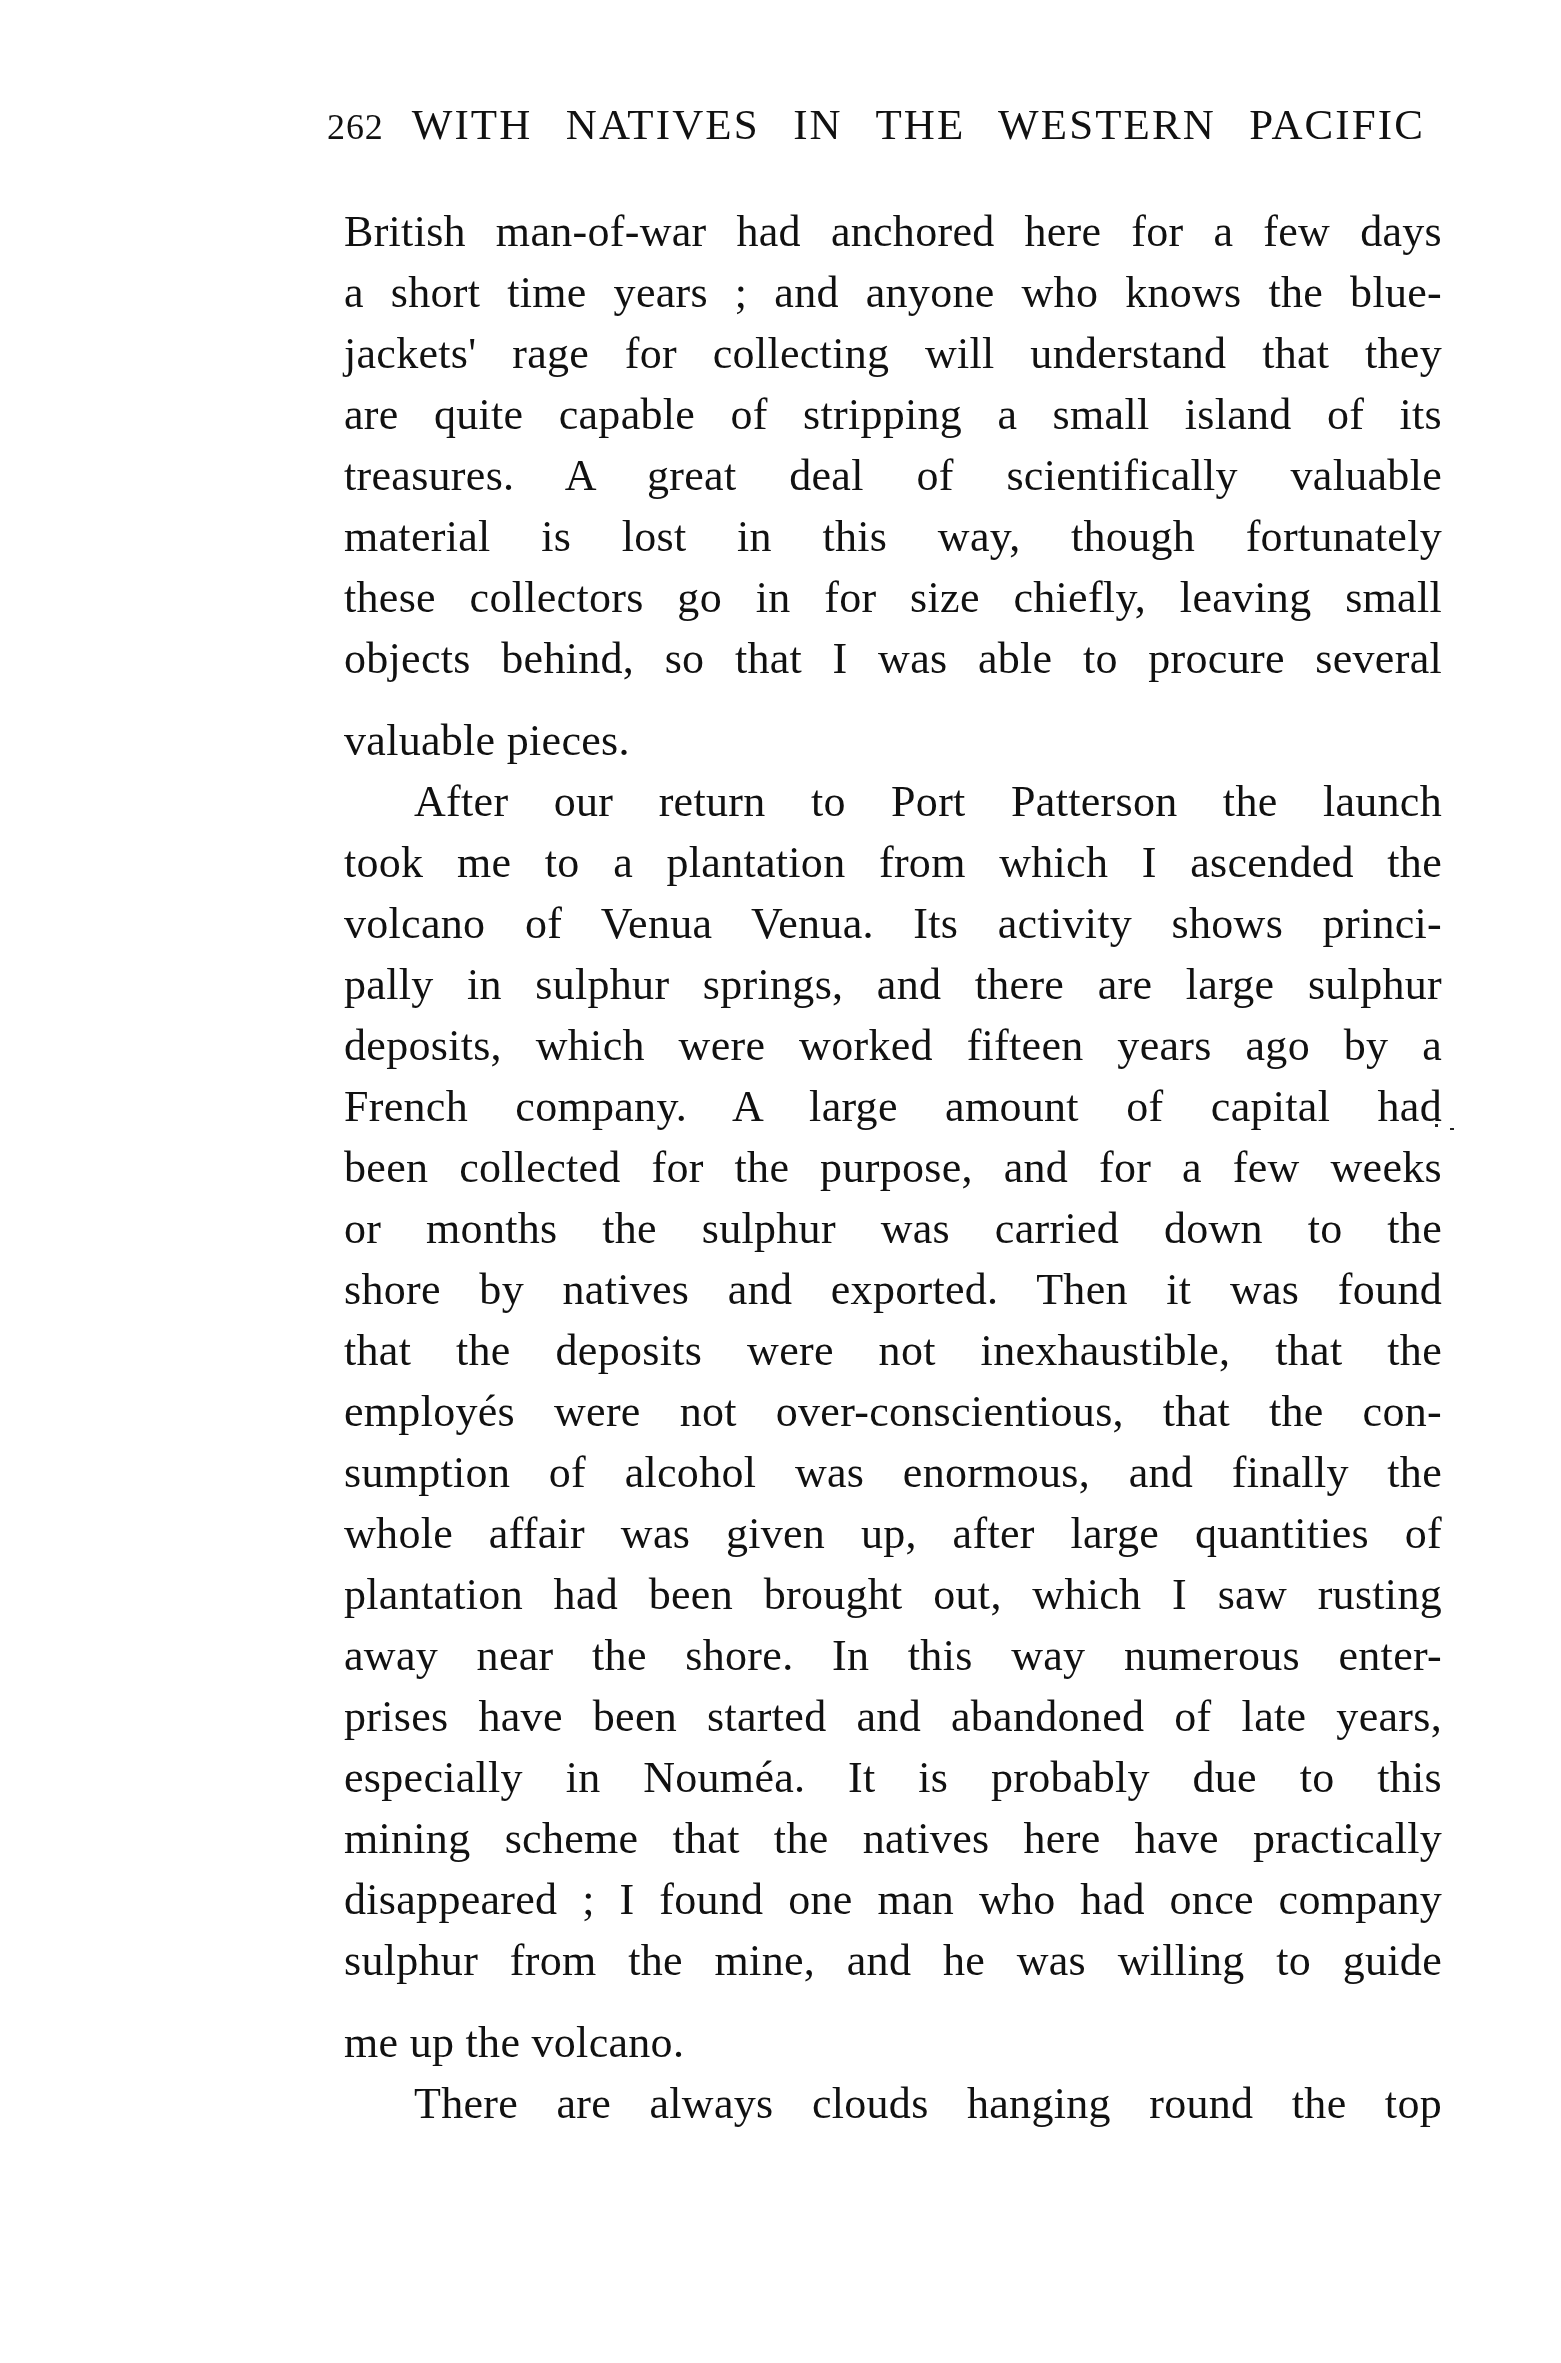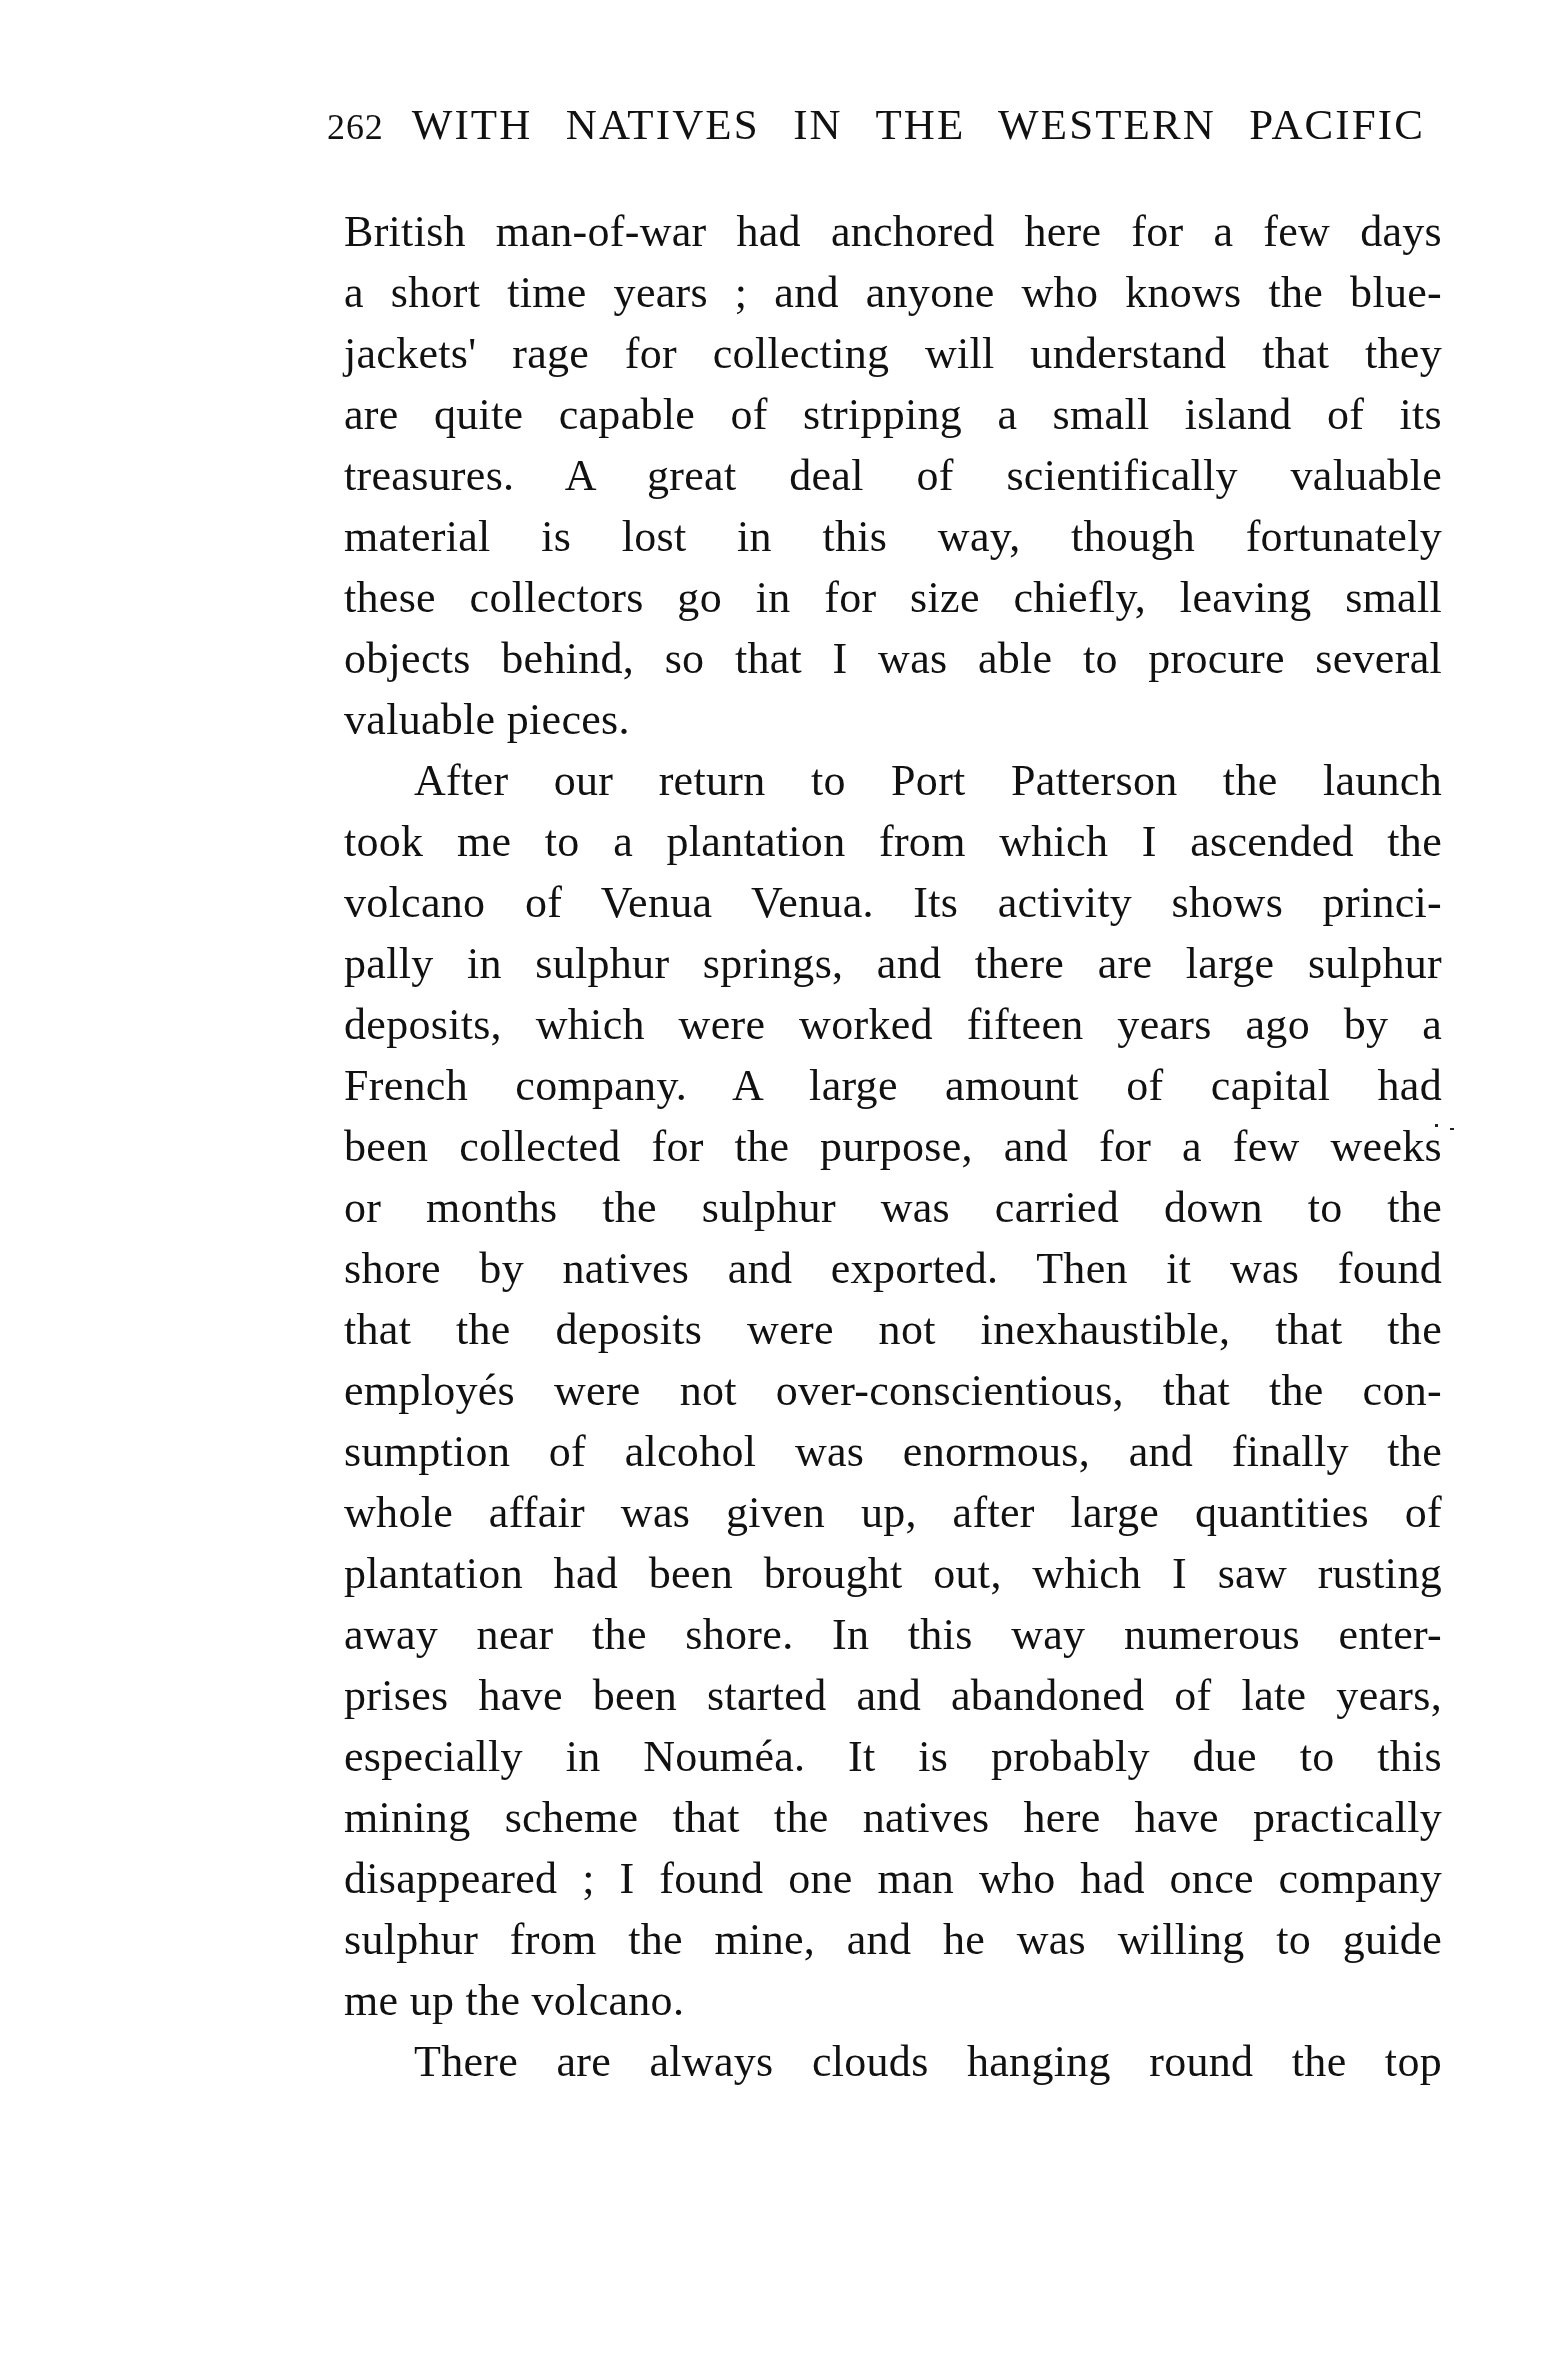--- a/index.html
+++ b/index.html
@@ -57,20 +57,21 @@
       height: 61px;
       line-height: 61px;
       font-size: 44px;
       white-space: nowrap;
       text-align: justify;
       text-align-last: justify;
       letter-spacing: 0.3px;
     }
     .line.last {
       text-align-last: left;
+      margin-top: 21px;
     }
     .line.indent {
       padding-left: 70px;
     }
     .scan-mark {
       position: absolute;
       left: 1431px;
       top: 1122px;
       width: 28px;
       height: 11.4px;

